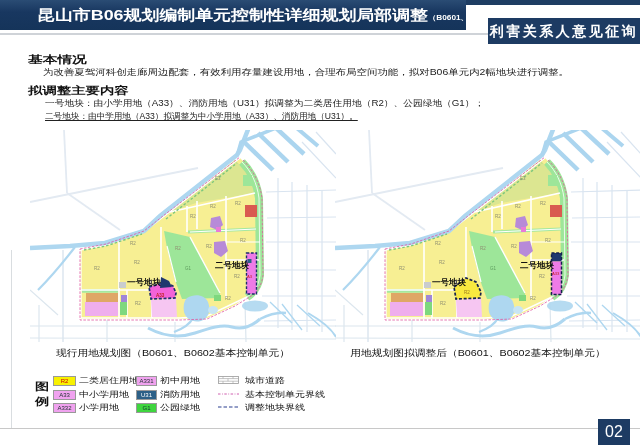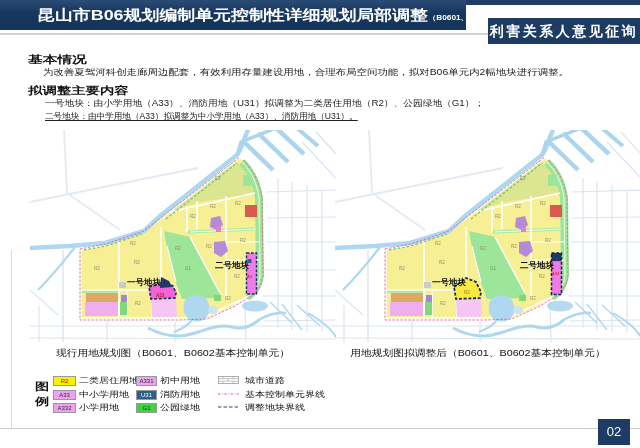--- a/index.html
+++ b/index.html
@@ -250,13 +250,13 @@
 <div style="position:absolute;left:165px;top:29px;width:21px;height:8px;">
 <svg width="21" height="8" style="display:block">
         <line x1="0" y1="4" x2="21" y2="4" stroke="#2a3f8f" stroke-width="1.2" stroke-dasharray="3.5 2"></line>
       </svg>
     </div>
 <div style="position:absolute;left:192px;top:29px;line-height:9px;transform:scaleX(1.25);transform-origin:0 0;">调整地块界线</div>
 </div>
 
 <div class="abs" style="left:0;top:428px;width:640px;height:1px;background:#c8c8c8;"></div>
 
-<div class="abs" style="left:598px;top:419px;width:32px;height:26px;background:#1d3b63;color:#fff;font-size:13px;text-align:center;line-height:26px;">02</div>
+<div class="abs" style="left:598px;top:419px;width:32px;height:26px;background:#1d3b63;color:#fff;font-size:16px;text-align:center;line-height:26px;">02</div>
 
 </body></html>

